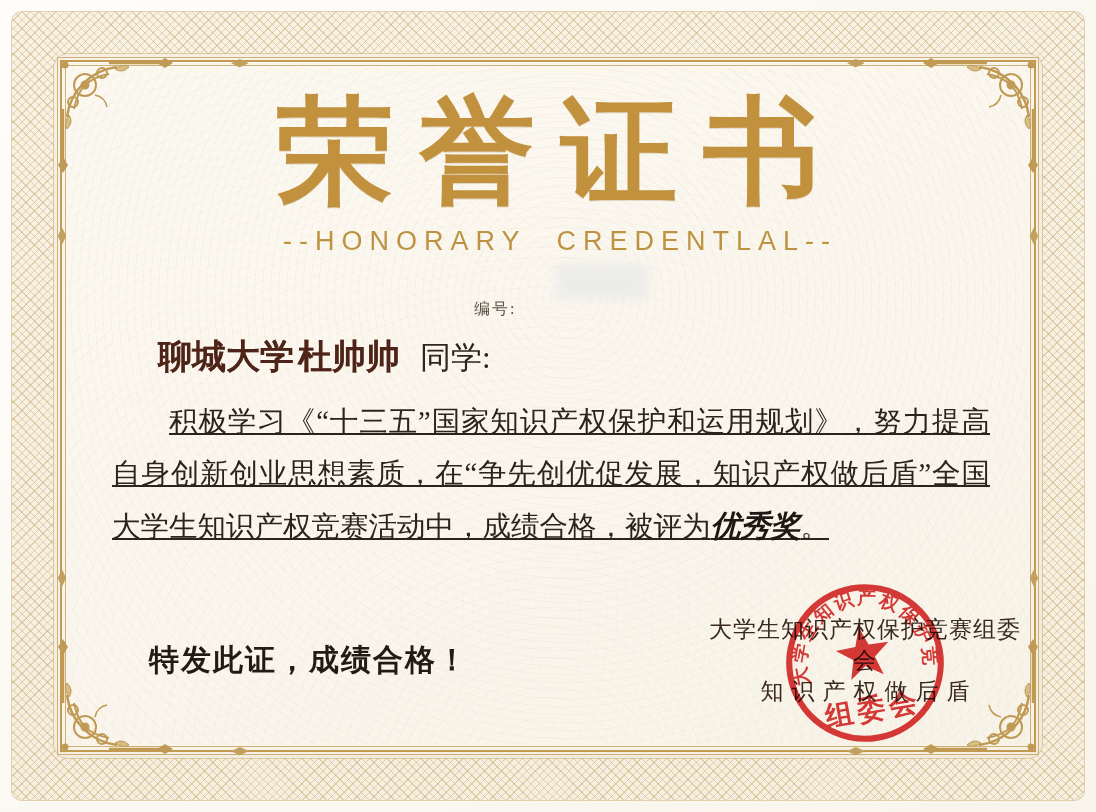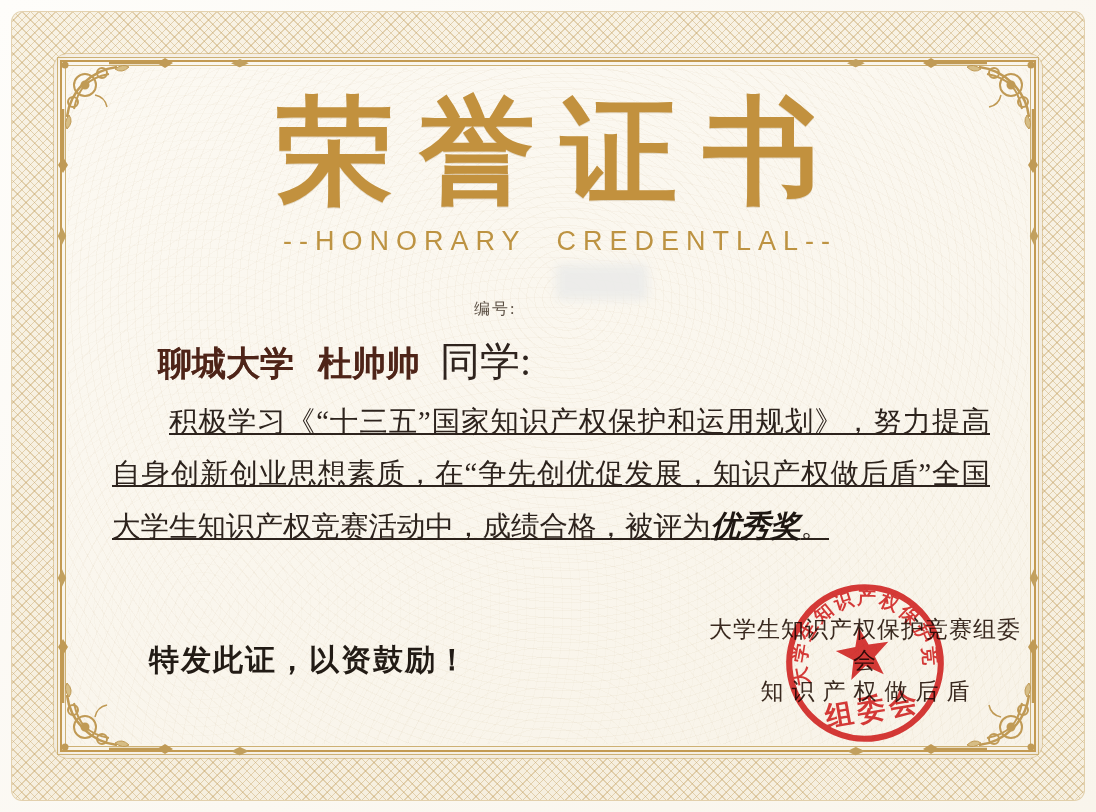--- a/index.html
+++ b/index.html
@@ -68,22 +68,22 @@
   }
   .redaction{
     position:absolute; top:264px; left:556px; width:92px; height:36px;
     background:#ececea; filter:blur(5px); border-radius:4px; opacity:.92;
   }
   .recipient{position:absolute; top:334px; left:158px; white-space:nowrap;}
   .recipient .school, .recipient .name{
     font-size:34px; font-weight:700; color:#4e2418;
     text-shadow:0 0 .5px rgba(78,36,24,.6);
   }
-  .recipient .name{margin-left:20px;}
-  .recipient .suffix{font-size:40px; color:#2f241e; margin-left:16px; font-style:normal;}
+  .recipient .name{}
+  .recipient .suffix{font-size:31px; color:#2f241e; margin-left:16px; font-style:normal;}
   .bodytext{
     position:absolute; top:396px; left:112px; width:878px; margin:0;
     font-size:28.5px; line-height:52px; color:#2d231d;
     text-align:justify; text-indent:2em;text-decoration:underline;
   }
   .bodytext .award{font-weight:700; font-style:italic; font-size:30px; color:#1e1712;}
   .pledge{
     position:absolute; top:640px; left:149px;
     font-size:30px; font-weight:700; letter-spacing:2px; color:#221b15;
   }
@@ -201,21 +201,21 @@
   <div class="redaction"></div>
 
   <div class="recipient">
     <span class="school">聊城大学</span>
     <span class="name">杜帅帅</span>
     <span class="suffix">同学:</span>
   </div>
 
   <p class="bodytext"><span>积极学习《“十三五”国家知识产权保护和运用规划》，努力提高自身创新创业思想素质，在“争先创优促发展，知识产权做后盾”全国大学生知识产权竞赛活动中，成绩合格，被评为</span><span class="award">优秀奖</span><span>。</span></p>
 
-  <div class="pledge">特发此证，以资鼓励！</div>
+  <div class="pledge">特发此证，成绩合格！</div>
 
   <div class="issuer">大学生知识产权保护竞赛组委会</div>
   <div class="date">知识产权做后盾</div>
 
   <svg class="seal" viewBox="0 0 160 160">
     <defs>
       <path id="sealArc" d="M 25 95 A 57 57 0 1 1 135 95" fill="none"></path>
     </defs>
     <circle cx="80" cy="80" r="73" fill="none" stroke="#d52020" stroke-width="6"></circle>
     <polygon points="80,45 86.5,63.1 105.7,63.7 90.5,75.4 95.9,93.8 80,83 64.1,93.8 69.5,75.4 54.3,63.7 73.5,63.1" fill="#d52020"></polygon>

